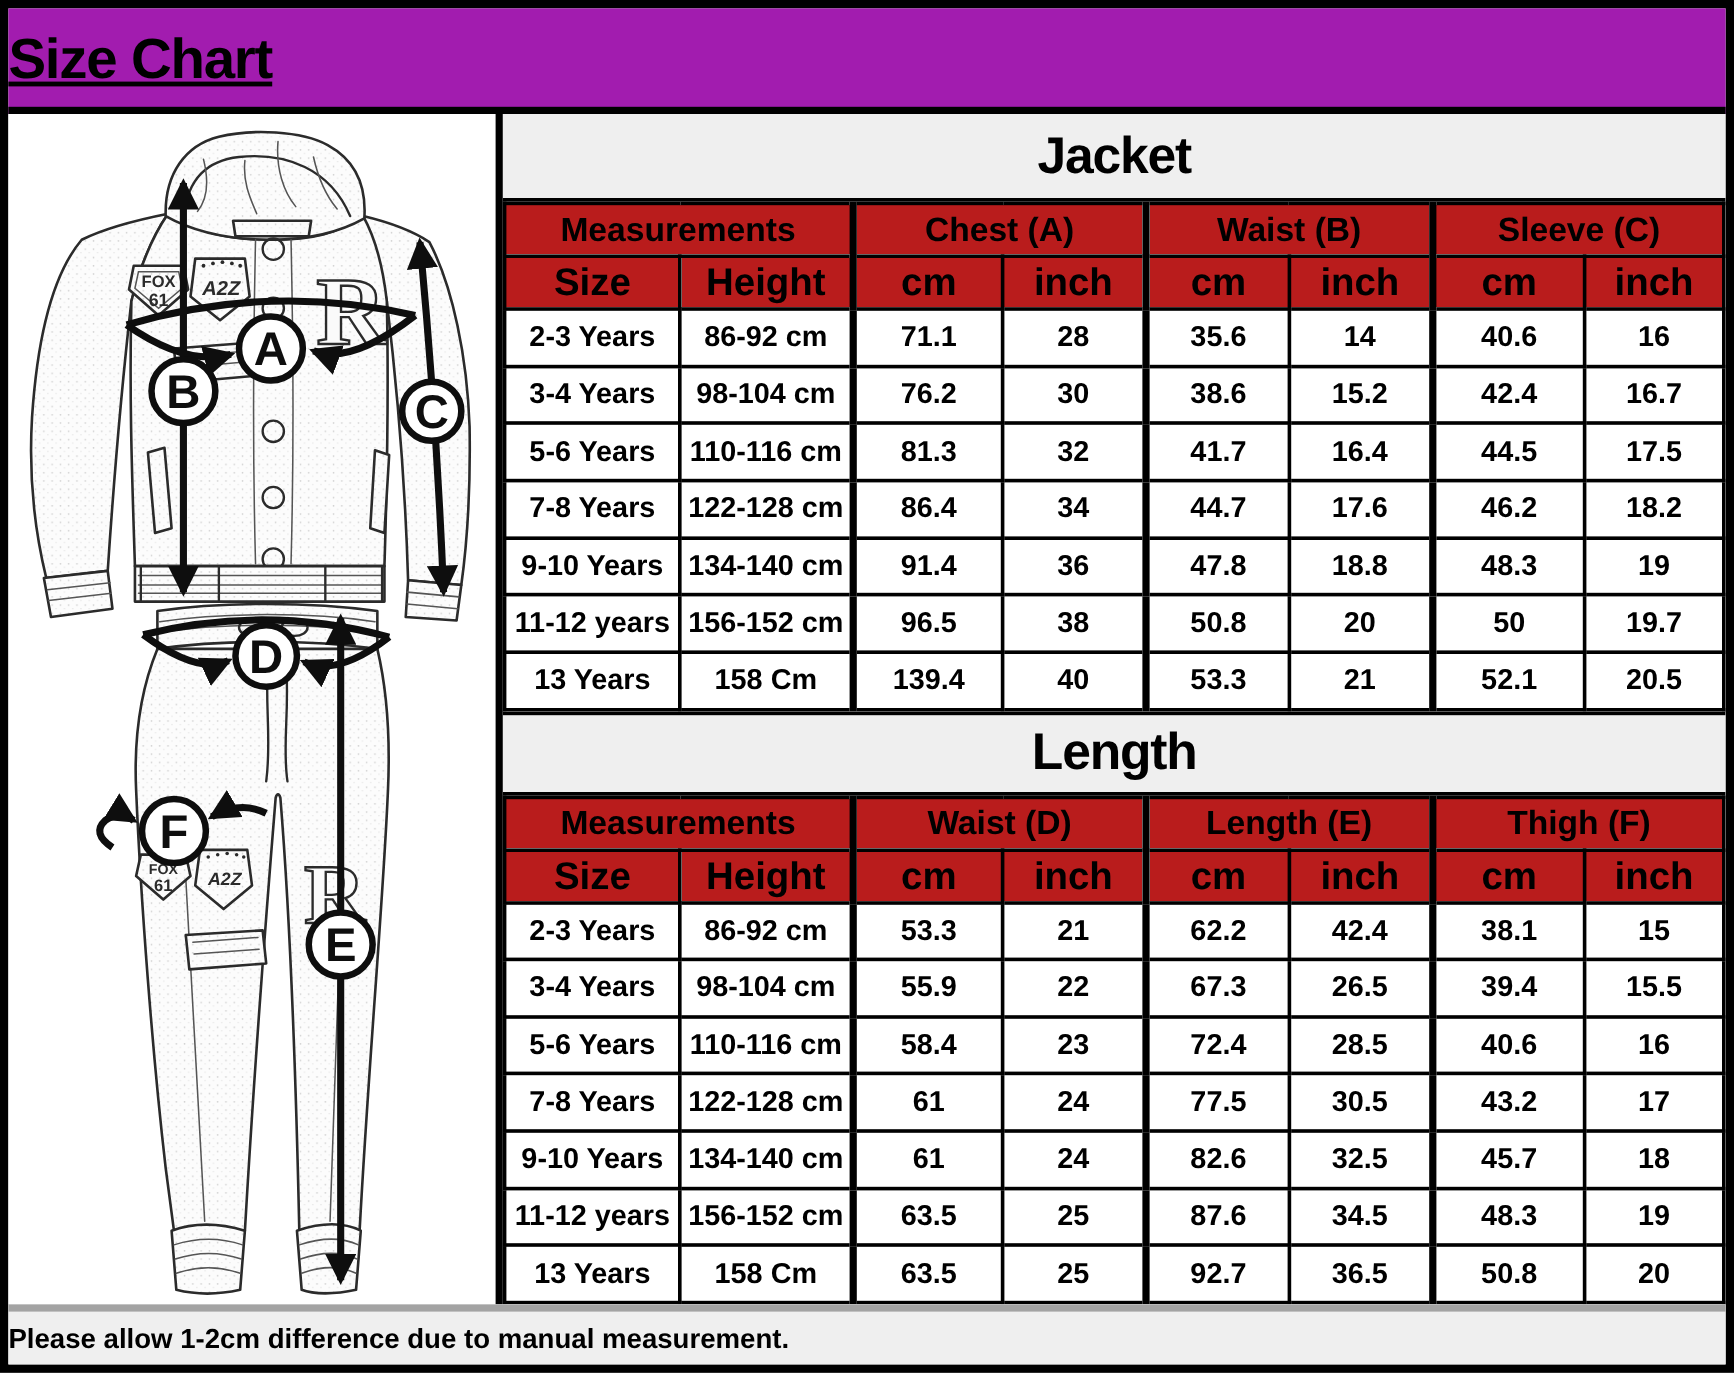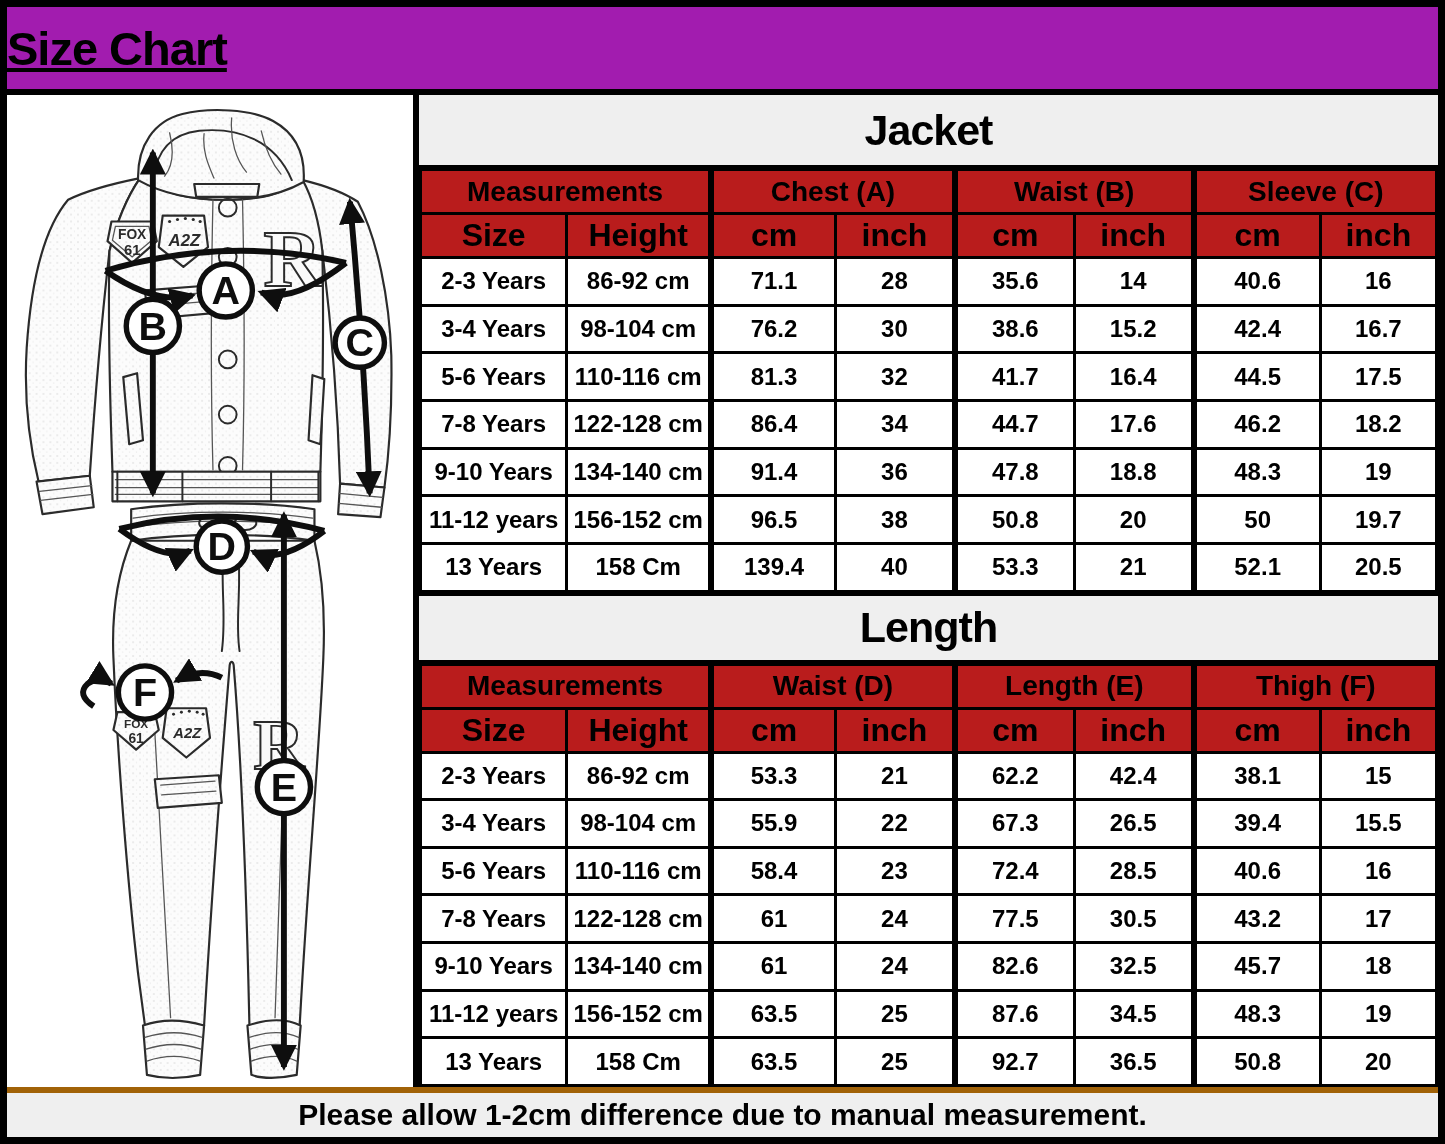--- a/index.html
+++ b/index.html
@@ -43,23 +43,23 @@
     text-align:center;
   }
   th,td{ border:3px solid #000; overflow:hidden; white-space:nowrap; }
   th{ background:#b91c1c; }
   tr.group-row th{ font-size:28px; height:44px; }
   tr.sub-row th{ font-size:32px; height:44px; }
   td{ background:#fff; font-size:24px; }
   .tl{ border-left-width:6px; }
   .footer-band{
     background:#efefef;
-    border-top:6px solid #a16207;
-    display:flex; align-items:center; justify-content:center;
-    font-size:30px;
+    border-top:6px solid #a3a3a3;
+    display:flex; align-items:center; justify-content:flex-start;
+    font-size:23px;
   }
   
   .ln{ fill:none; stroke:#2b2b2b; stroke-width:2; stroke-linecap:round; stroke-linejoin:round; }
   .ln-thin{ fill:none; stroke:#555; stroke-width:1.3; stroke-linecap:round; }
   .garment{ fill:url(#sp); stroke:#2b2b2b; stroke-width:2.2; stroke-linejoin:round; }
   .arrow{ fill:none; stroke:#0e0e0e; stroke-width:6; stroke-linecap:butt; }
   .mcirc{ fill:#fff; stroke:#0e0e0e; stroke-width:5.5; }
   .mletter{ font-family:"Liberation Sans",sans-serif; font-weight:bold; font-size:40px; fill:#0e0e0e; text-anchor:middle; }
   .patch-letter{ font-family:"Liberation Serif",serif; font-weight:bold; fill:#fafafa; stroke:#2b2b2b; stroke-width:2; text-anchor:middle; }
   .badge-txt{ font-family:"Liberation Sans",sans-serif; font-weight:bold; fill:#2b2b2b; text-anchor:middle; }

